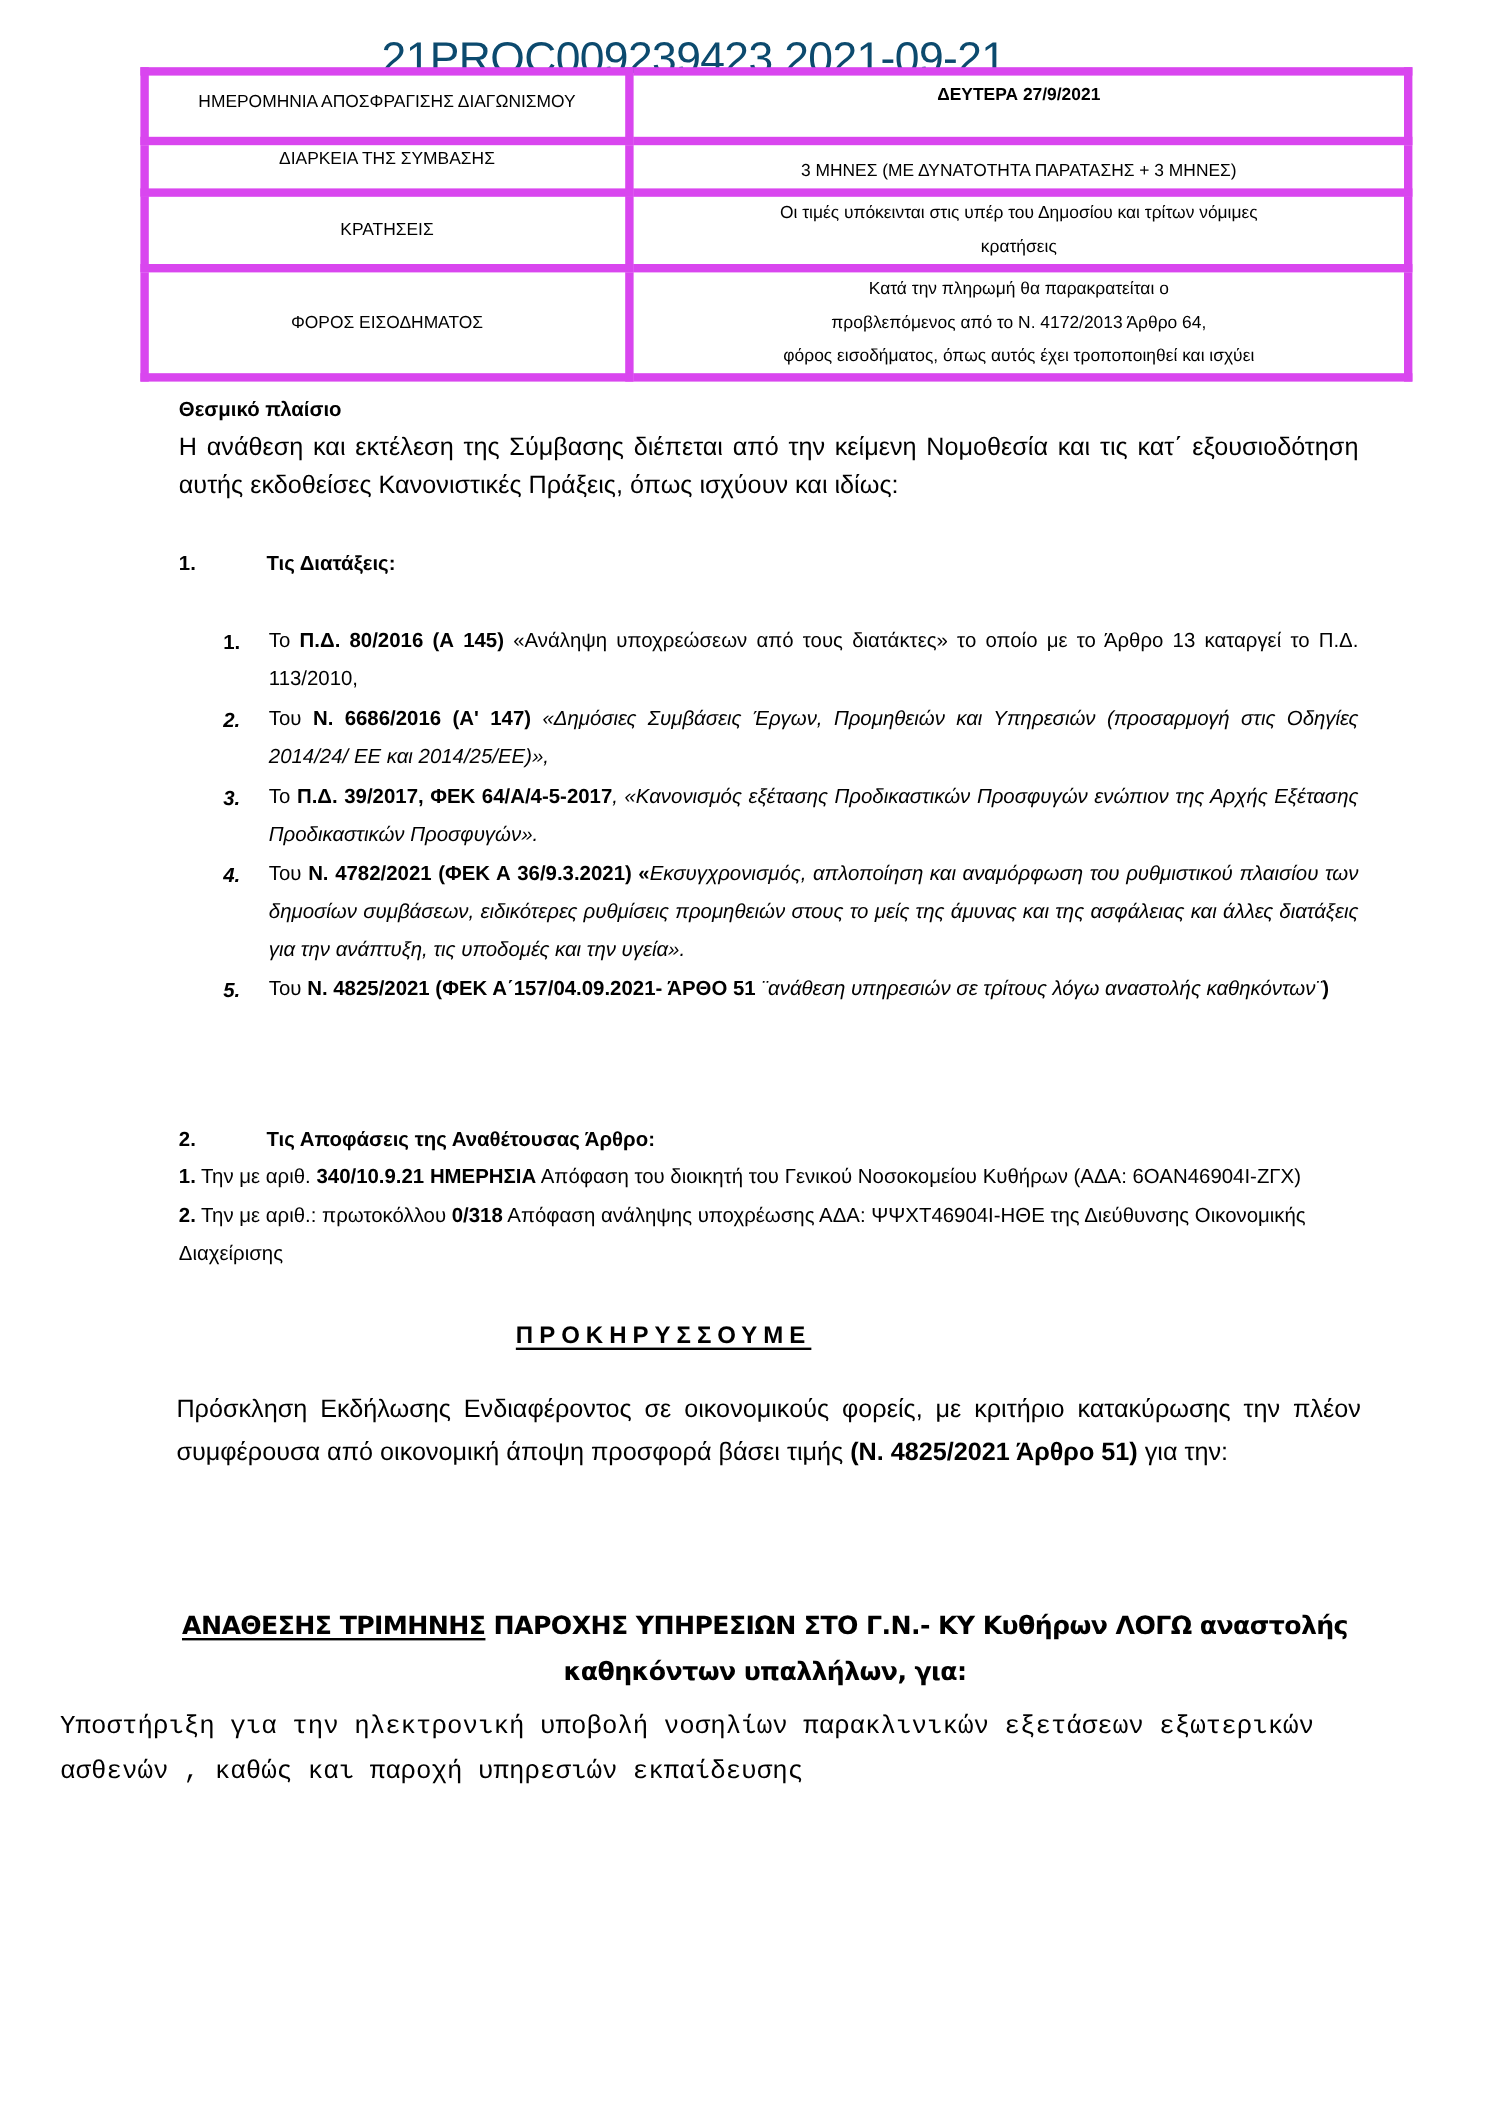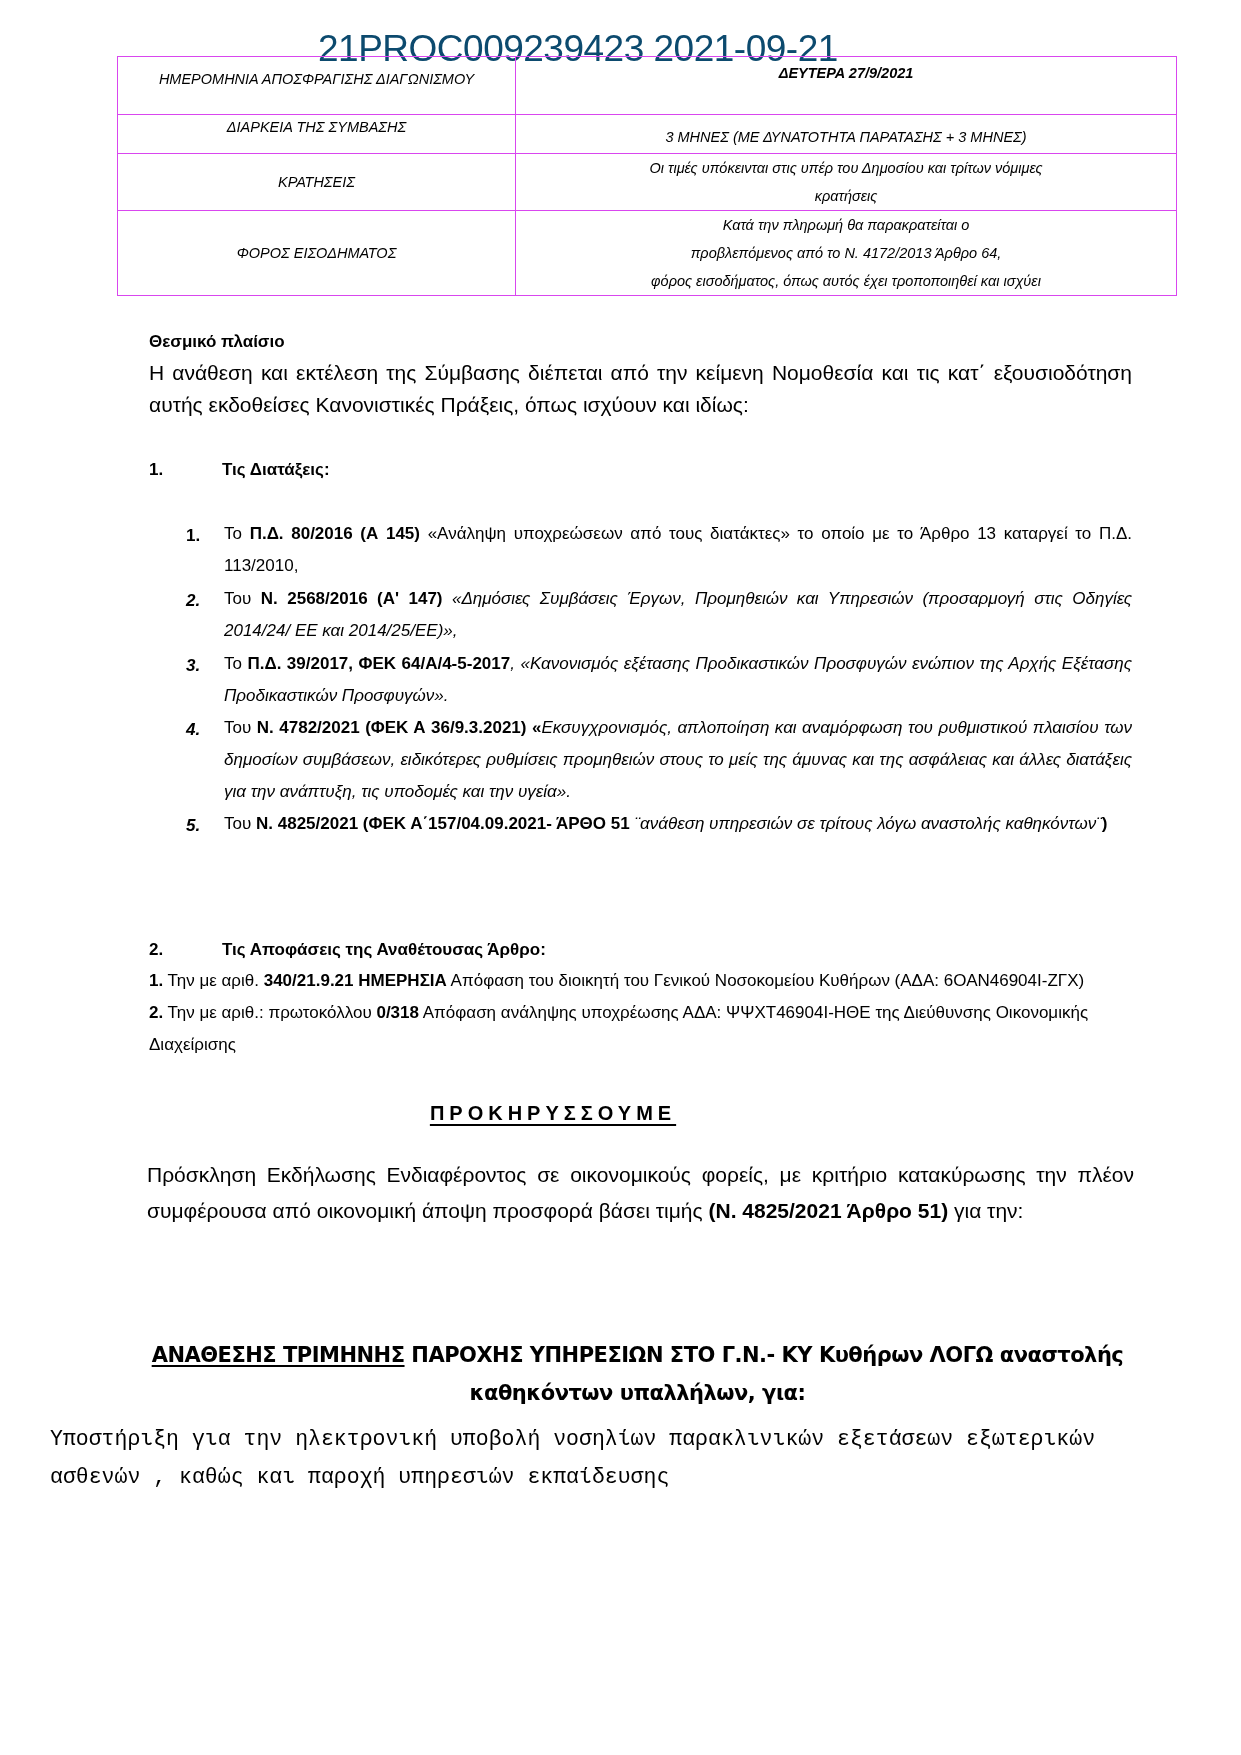--- a/index.html
+++ b/index.html
@@ -1,19 +1,19 @@
 <!DOCTYPE html>
 <html><head>
 <meta charset="utf-8">
 <style>
   html, body { margin: 0; padding: 0; background: #ffffff; }
   body { width: 1241px; height: 1755px; position: relative; overflow: hidden; color: #000; font-family: "Liberation Sans", sans-serif; }
   .stamp { position: absolute; left: 318px; top: 30px; font-size: 37px; letter-spacing: -0.5px; font-family: "Liberation Sans", sans-serif; color: #0c4a6e; line-height: 1; white-space: nowrap; }
   table.info { position: absolute; left: 117px; top: 56px; width: 1060px; border-collapse: collapse; font-size: 14.5px; }
-  table.info td { border: 1px solid #d946ef; text-align: center; vertical-align: top; padding: 0; font-style: italic; }
+  table.info td { border: 7px solid #d946ef; text-align: center; vertical-align: top; padding: 0; }
   table.info td.lbl { width: 397px; }
   .cell { line-height: 28px; }
   .p { position: absolute; font-size: 21px; line-height: 32px; }
   .just { text-align: justify; text-align-last: left; }
   .b { font-weight: bold; }
   .i { font-style: italic; }
   .sec-title { position: absolute; font-size: 17px; font-weight: bold; }
   .num { position: absolute; font-size: 17px; font-weight: bold; }
   .item { position: absolute; left: 224px; width: 908px; font-size: 17px; line-height: 32px; text-align: justify; }
   .item-num { position: absolute; left: 186px; font-size: 17px; font-weight: bold; }
@@ -74,21 +74,21 @@
 <div class="num" style="left:149px; top:460px;">1.</div>
 <div class="sec-title" style="left:222px; top:460px;">Τις Διατάξεις:</div>
 
 <div class="item-num" style="top:526px;">1.</div>
 <div class="item" style="top:518px;">
   <span>Το </span><span class="b">Π.Δ. 80/2016 (Α 145)</span><span> «Ανάληψη υποχρεώσεων από τους διατάκτες» το οποίο με το Άρθρο 13 καταργεί το Π.Δ. 113/2010,</span>
 </div>
 
 <div class="item-num i" style="top:591px;">2.</div>
 <div class="item" style="top:583px;">
-  <span>Του </span><span class="b">Ν. 2568/2016 (Α' 147)</span><span class="i"> «Δημόσιες Συμβάσεις Έργων, Προμηθειών και Υπηρεσιών (προσαρμογή στις Οδηγίες 2014/24/ ΕΕ και 2014/25/ΕΕ)»,</span>
+  <span>Του </span><span class="b">Ν. 6686/2016 (Α' 147)</span><span class="i"> «Δημόσιες Συμβάσεις Έργων, Προμηθειών και Υπηρεσιών (προσαρμογή στις Οδηγίες 2014/24/ ΕΕ και 2014/25/ΕΕ)»,</span>
 </div>
 
 <div class="item-num i" style="top:656px;">3.</div>
 <div class="item" style="top:648px;">
   <span>Το </span><span class="b">Π.Δ. 39/2017, ΦΕΚ 64/Α/4-5-2017</span><span class="i">, «Κανονισμός εξέτασης Προδικαστικών Προσφυγών ενώπιον  της Αρχής Εξέτασης Προδικαστικών Προσφυγών».</span>
 </div>
 
 <div class="item-num i" style="top:720px;">4.</div>
 <div class="item" style="top:712px;">
   <span>Του </span><span class="b">Ν. 4782/2021 (ΦΕΚ Α 36/9.3.2021) «</span><span class="i">Εκσυγχρονισμός, απλοποίηση και αναμόρφωση του ρυθμιστικού πλαισίου των δημοσίων συμβάσεων, ειδικότερες ρυθμίσεις προμηθειών στους το μείς της άμυνας και της ασφάλειας και άλλες διατάξεις για την ανάπτυξη, τις υποδομές και την υγεία».</span>
@@ -96,21 +96,21 @@
 
 <div class="item-num i" style="top:816px;">5.</div>
 <div class="item" style="top:808px;">
   <span>Του </span><span class="b">Ν. 4825/2021 (ΦΕΚ Α΄157/04.09.2021- ΆΡΘΟ 51</span><span class="i"> ¨ανάθεση υπηρεσιών σε τρίτους λόγω αναστολής καθηκόντων¨</span><span class="b">)</span>
 </div>
 
 <div class="num" style="left:149px; top:940px;">2.</div>
 <div class="sec-title" style="left:222px; top:940px;">Τις Αποφάσεις της Αναθέτουσας Άρθρο:</div>
 
 <div class="p" style="left:149px; top:965px; width:1040px; font-size:17px;">
-  <span class="b">1.</span><span> Την με αριθ. </span><span class="b"> 340/21.9.21 ΗΜΕΡΗΣΙΑ</span><span> Απόφαση του διοικητή του Γενικού Νοσοκομείου Κυθήρων (ΑΔΑ: 6ΟΑΝ46904Ι-ΖΓΧ)</span>
+  <span class="b">1.</span><span> Την με αριθ. </span><span class="b"> 340/10.9.21 ΗΜΕΡΗΣΙΑ</span><span> Απόφαση του διοικητή του Γενικού Νοσοκομείου Κυθήρων (ΑΔΑ: 6ΟΑΝ46904Ι-ΖΓΧ)</span>
 </div>
 <div class="p" style="left:149px; top:997px; width:960px; font-size:17px;">
   <span class="b">2.</span><span> Την με αριθ.: πρωτοκόλλου </span><span class="b">0/318</span><span> Απόφαση ανάληψης υποχρέωσης ΑΔΑ: ΨΨΧΤ46904Ι-ΗΘΕ της Διεύθυνσης Οικονομικής Διαχείρισης</span>
 </div>
 
 <div class="proclaim"><span>ΠΡΟΚΗΡΥΣΣΟΥΜΕ</span></div>
 
 <div class="invite">
   <span>Πρόσκληση Εκδήλωσης Ενδιαφέροντος σε οικονομικούς φορείς, με κριτήριο κατακύρωσης την πλέον συμφέρουσα από οικονομική άποψη προσφορά βάσει τιμής </span><span class="b">(Ν. 4825/2021 Άρθρο 51)</span><span> για την:</span>
 </div>

